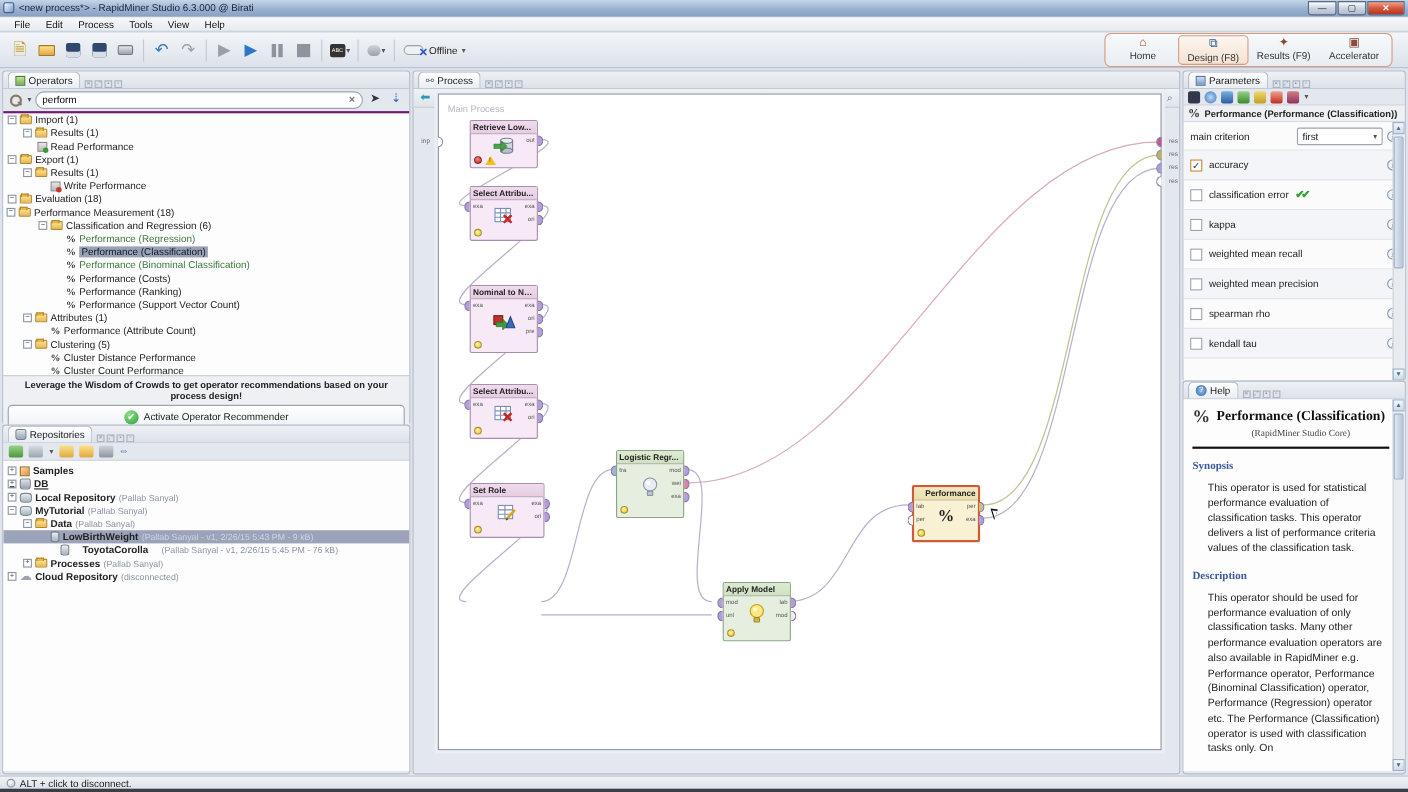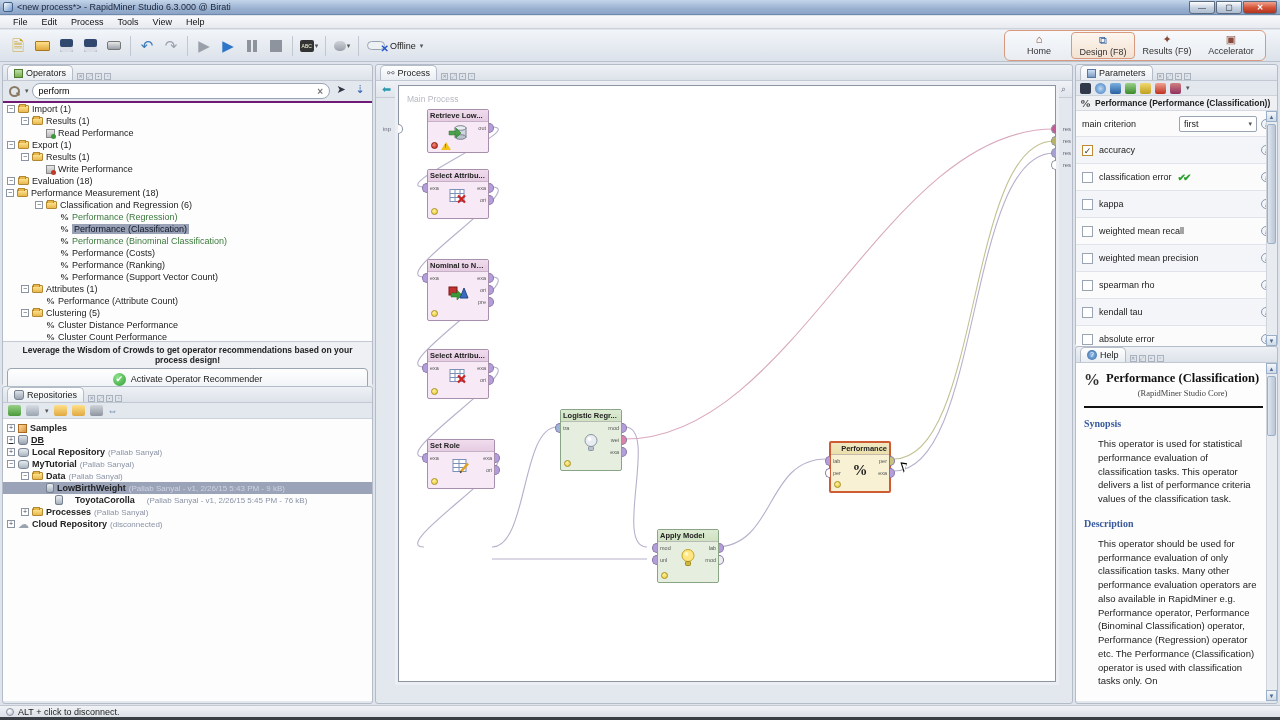--- a/index.html
+++ b/index.html
@@ -283,21 +283,21 @@
       <div class="trow" style="padding-left: 4px;">
         <span class="ebox">−</span>
         <span class="i-folder"></span>
         <span>Import (1)</span>
       </div>
       <div class="trow" style="padding-left: 18px;">
         <span class="ebox">−</span>
         <span class="i-folder"></span>
         <span>Results (1)</span>
       </div>
-      <div class="trow" style="padding-left: 32px;">
+      <div class="trow" style="padding-left: 20px;">
         <span style="width: 8px; flex: 0 0 auto;"></span>
         <span class="i-read"></span>
         <span>Read Performance</span>
       </div>
       <div class="trow" style="padding-left: 4px;">
         <span class="ebox">−</span>
         <span class="i-folder"></span>
         <span>Export (1)</span>
       </div>
       <div class="trow" style="padding-left: 18px;">
@@ -728,25 +728,20 @@
         <div class="prow">
           <span class="ckbox"></span>
           <span>spearman rho</span>
           <span class="info-i">i</span>
         </div>
         <div class="prow">
           <span class="ckbox"></span>
           <span>kendall tau</span>
           <span class="info-i">i</span>
         </div>
-        <div class="prow">
-          <span class="ckbox"></span>
-          <span>absolute error</span>
-          <span class="info-i">i</span>
-        </div>
       </div>
     <div class="vscroll">
       <span class="varrow" style="top:0">▲</span>
       <span class="varrow" style="bottom:0">▼</span>
       <span class="vthumb" style="top:13px;height:120px"></span>
     </div>
   </div>
 </div>
 
 <div class="panel" id="help">

